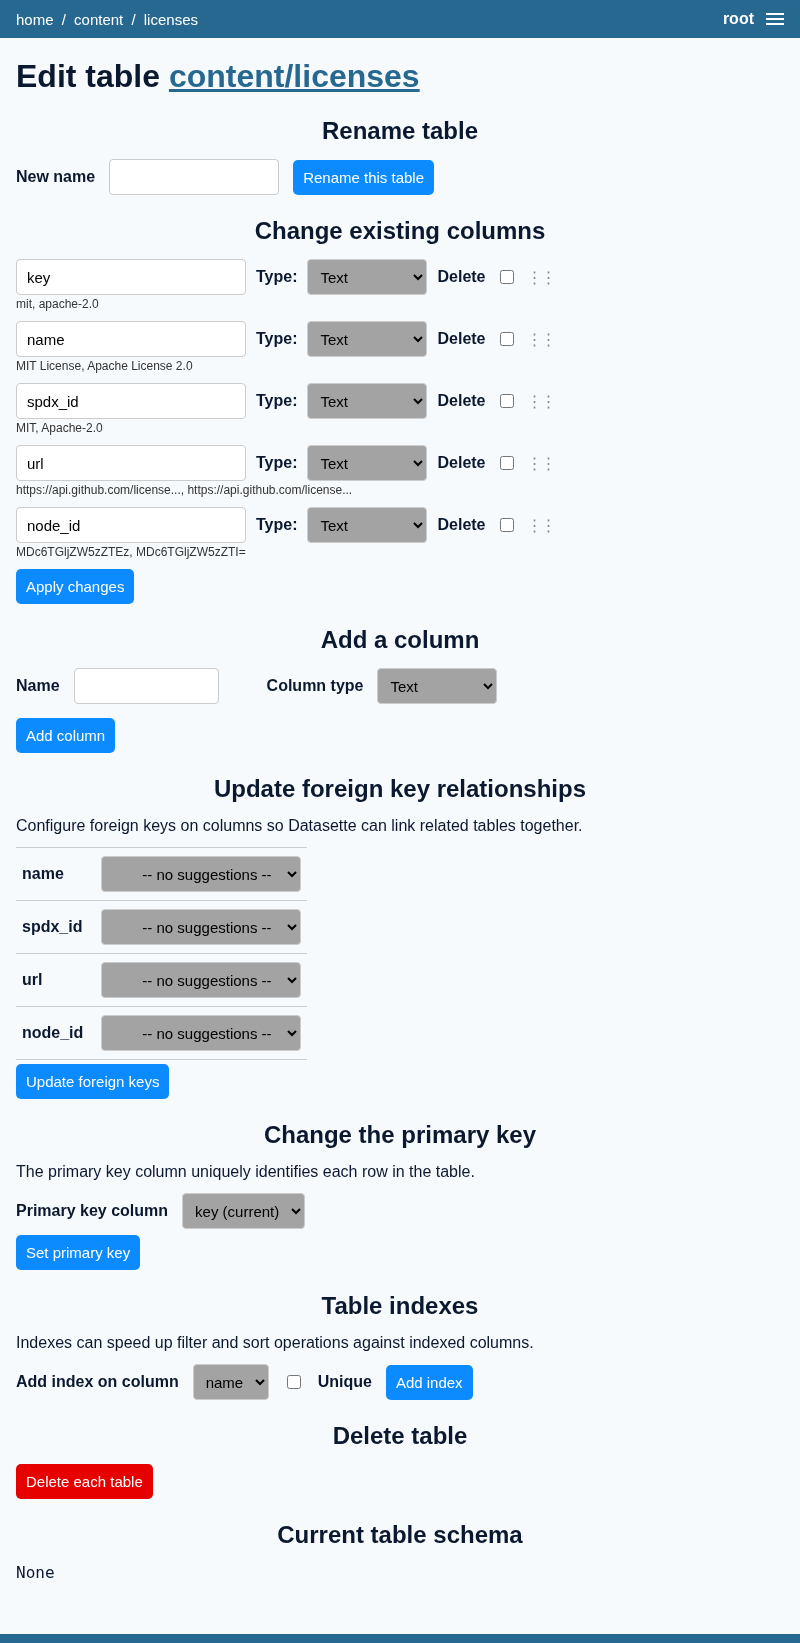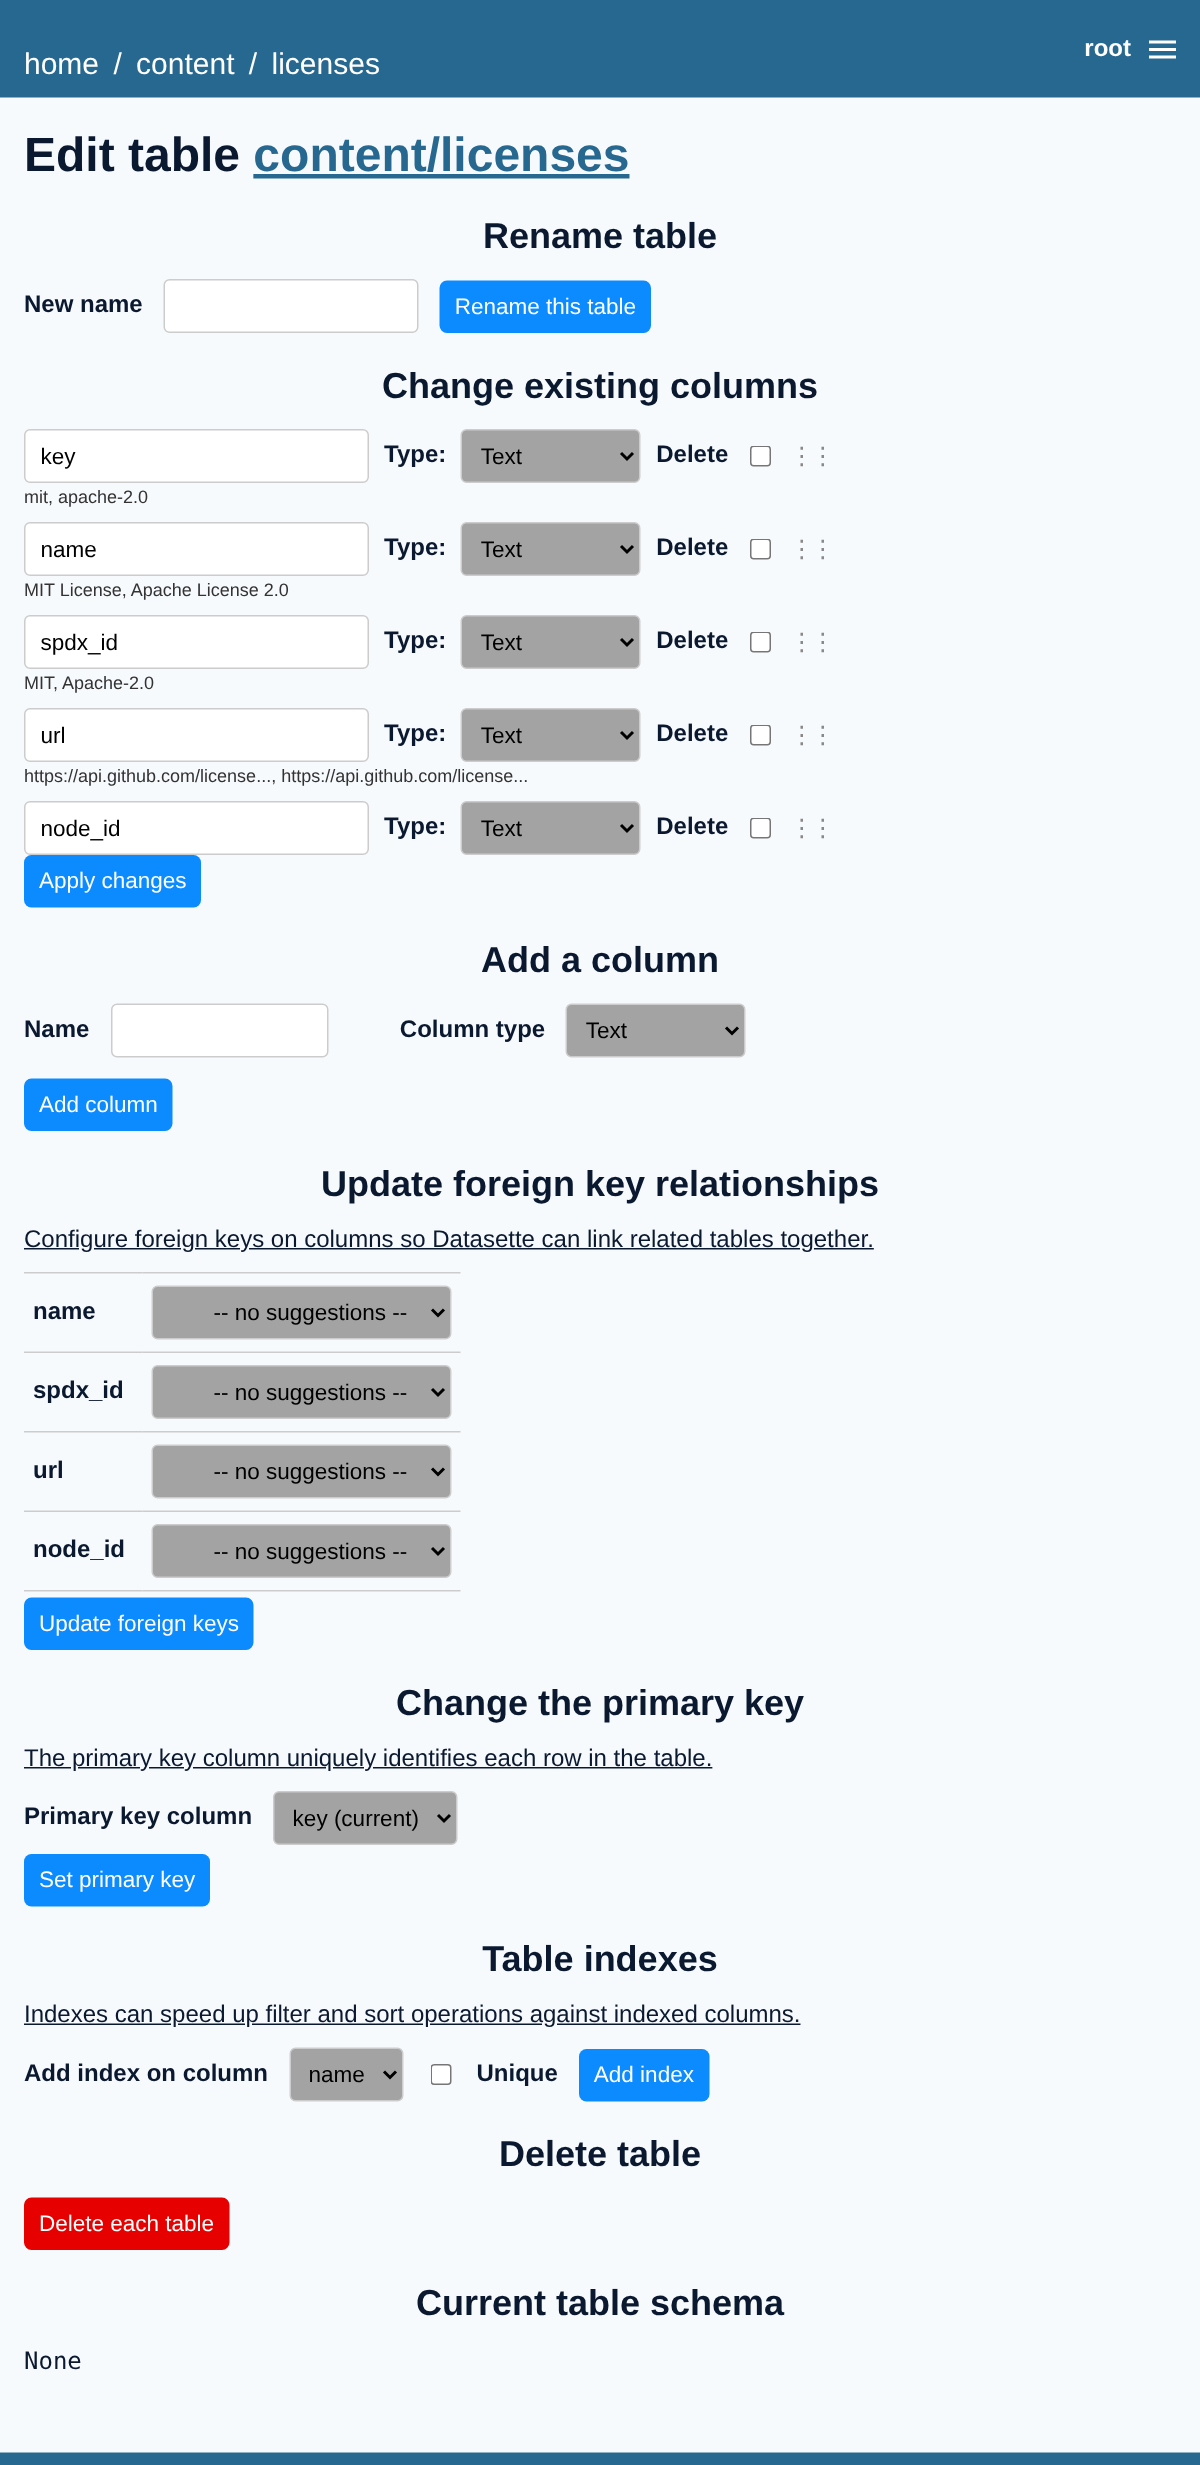--- a/index.html
+++ b/index.html
@@ -11,31 +11,31 @@
   font-size: 16px;
 }
 .header {
   background: #276890;
   color: #fff;
   padding: 10px 16px;
   display: flex;
   justify-content: space-between;
   align-items: center;
 }
-.breadcrumb { font-size: 20px; margin-top: 22px; }
+.breadcrumb { font-size: 15px; }
 .breadcrumb a { color: #fff; text-decoration: none; }
 .breadcrumb .sep { margin: 0 4px; }
 .header-right { display: flex; align-items: center; gap: 12px; font-weight: bold; }
 .menu-icon { display: flex; flex-direction: column; gap: 3px; cursor: pointer; }
 .menu-icon span { width: 18px; height: 2px; background: #fff; display: block; }
 .content { padding: 8px 16px 24px 16px; }
 h1 { font-size: 32px; margin: 12px 0 18px 0; font-weight: bold; color: #0a1930; }
 h1 a { color: #276890; text-decoration: underline; }
 h2 { font-size: 24px; margin: 22px 0 14px 0; font-weight: bold; color: #0a1930; text-align: center; }
-p { margin: 12px 0; text-decoration: underline; }
+p { margin: 12px 0; }
 label, .lbl { font-weight: bold; }
 input[type="text"] {
   border: 1px solid #ccc;
   border-radius: 4px;
   padding: 12px 10px;
   font-size: 15px;
   background: #fff;
   height: 36px;
 }
 select {
@@ -161,20 +161,21 @@
       </div>
       <div>
         <div class="col-row">
           <input type="text" value="node_id" style="">
           <span class="lbl">Type:</span>
           <select><option>Text</option></select>
           <span class="lbl">Delete</span>
           <input type="checkbox" style="">
           <span class="drag-handle">⋮⋮</span>
         </div>
+        <div class="sample">MDc6TGljZW5zZTEz, MDc6TGljZW5zZTI=</div>
       </div>
     </div>
   <button class="btn">Apply changes</button>
 
   
   <h2>Add a column</h2>
   <div class="row">
     <span class="lbl">Name</span>
     <input type="text" style="width: 145px;">
     <span style="width:20px"></span>

